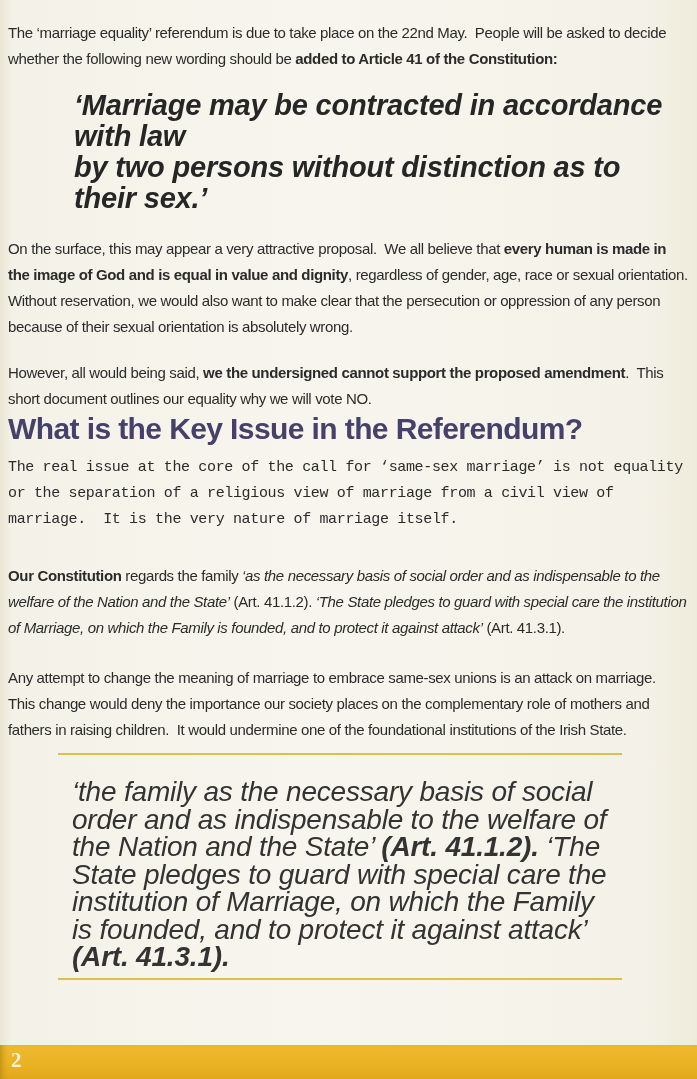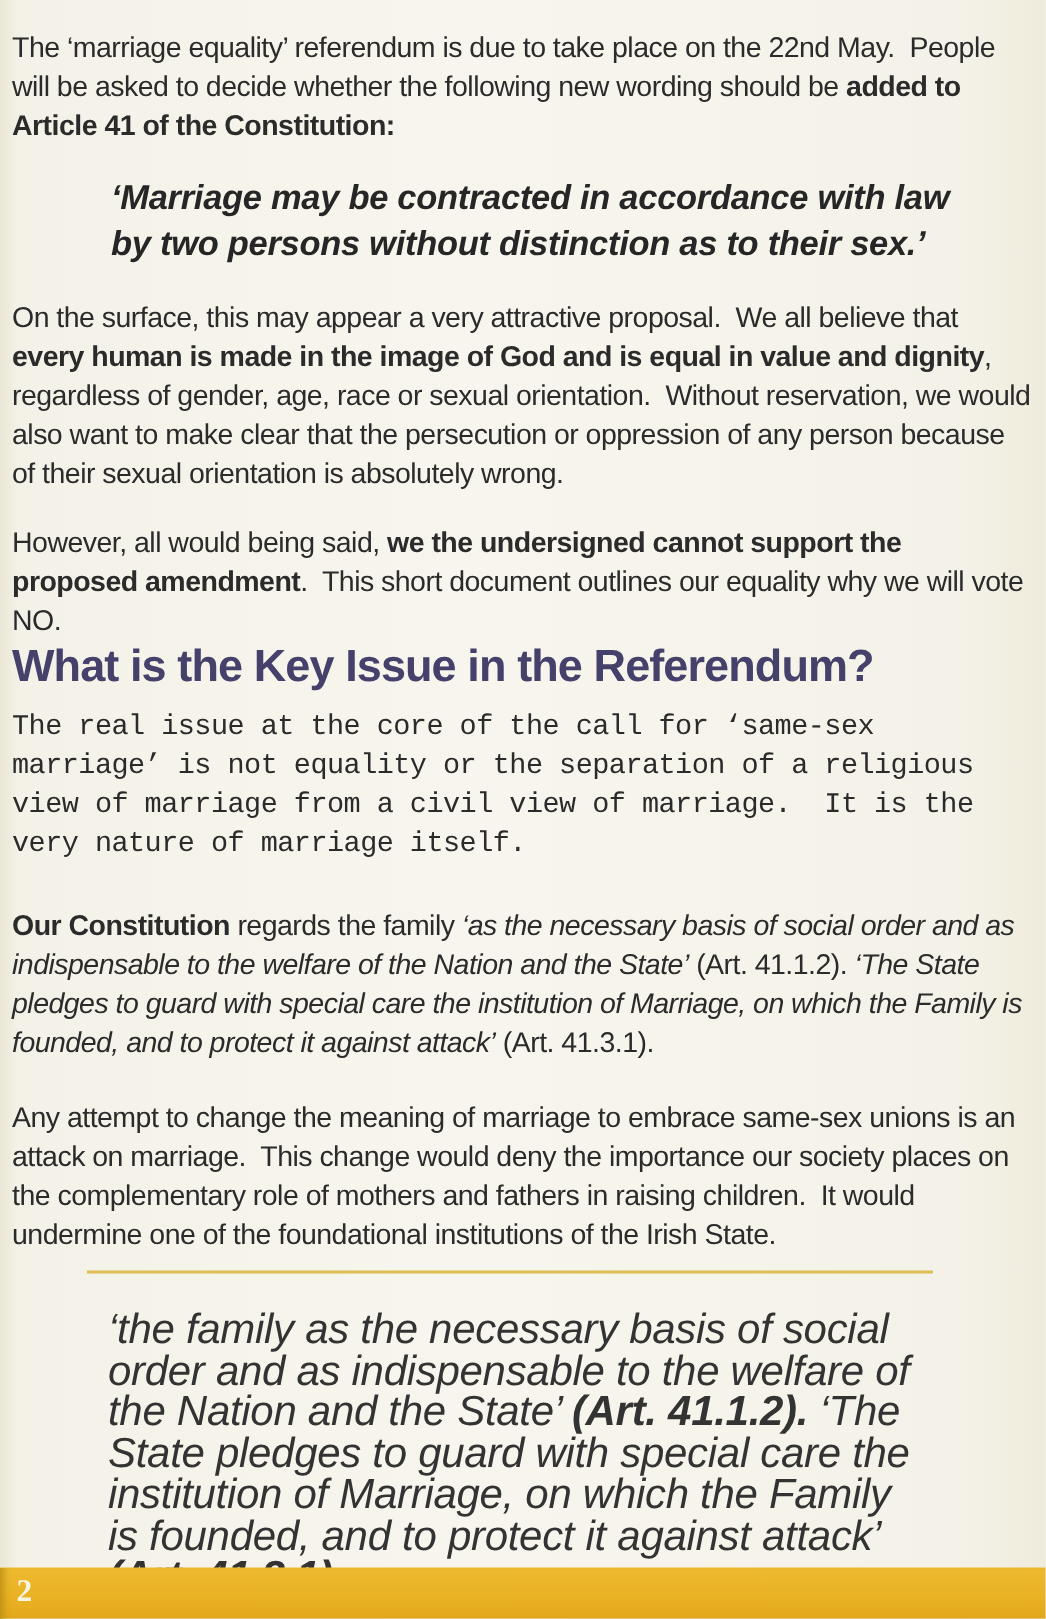--- a/index.html
+++ b/index.html
@@ -12,25 +12,25 @@
     position:absolute;inset:0;
     background:linear-gradient(90deg,#eae6d5 0px,#f4f2e8 12px,#f7f5ed 45%,#f4f2e8 92%,#efebdc 100%);
   }
   .content{padding:6px 8px 0 8px;}
 
   .heading{
     margin:0;font-weight:bold;color:#45416b;
     font-size:29px;line-height:32px;letter-spacing:-0.6px;
   }
   .paragraph{
-    margin:0;font-size:19px;line-height:26px;color:#2b2b2b;
+    margin:0;font-size:15px;line-height:26px;color:#2b2b2b;
     letter-spacing:-0.35px;white-space:pre-wrap;
   }
   .pull-quote{
-    margin:18px 0 0 66px;font-size:23px;line-height:31px;
+    margin:18px 0 0 66px;font-size:29px;line-height:31px;
     font-weight:bold;font-style:italic;color:#262626;
     letter-spacing:-0.2px;white-space:pre-wrap;
   }
   .ruled-quote{
     margin:10px 0 0 50px;width:564px;box-sizing:border-box;
     border-top:2px solid #dcbf4e;border-bottom:2px solid #dcbf4e;
     padding:23px 6px 7px 14px;
     font-size:28px;line-height:27.5px;font-style:italic;color:#333333;
     letter-spacing:-0.2px;white-space:pre-wrap;
   }

